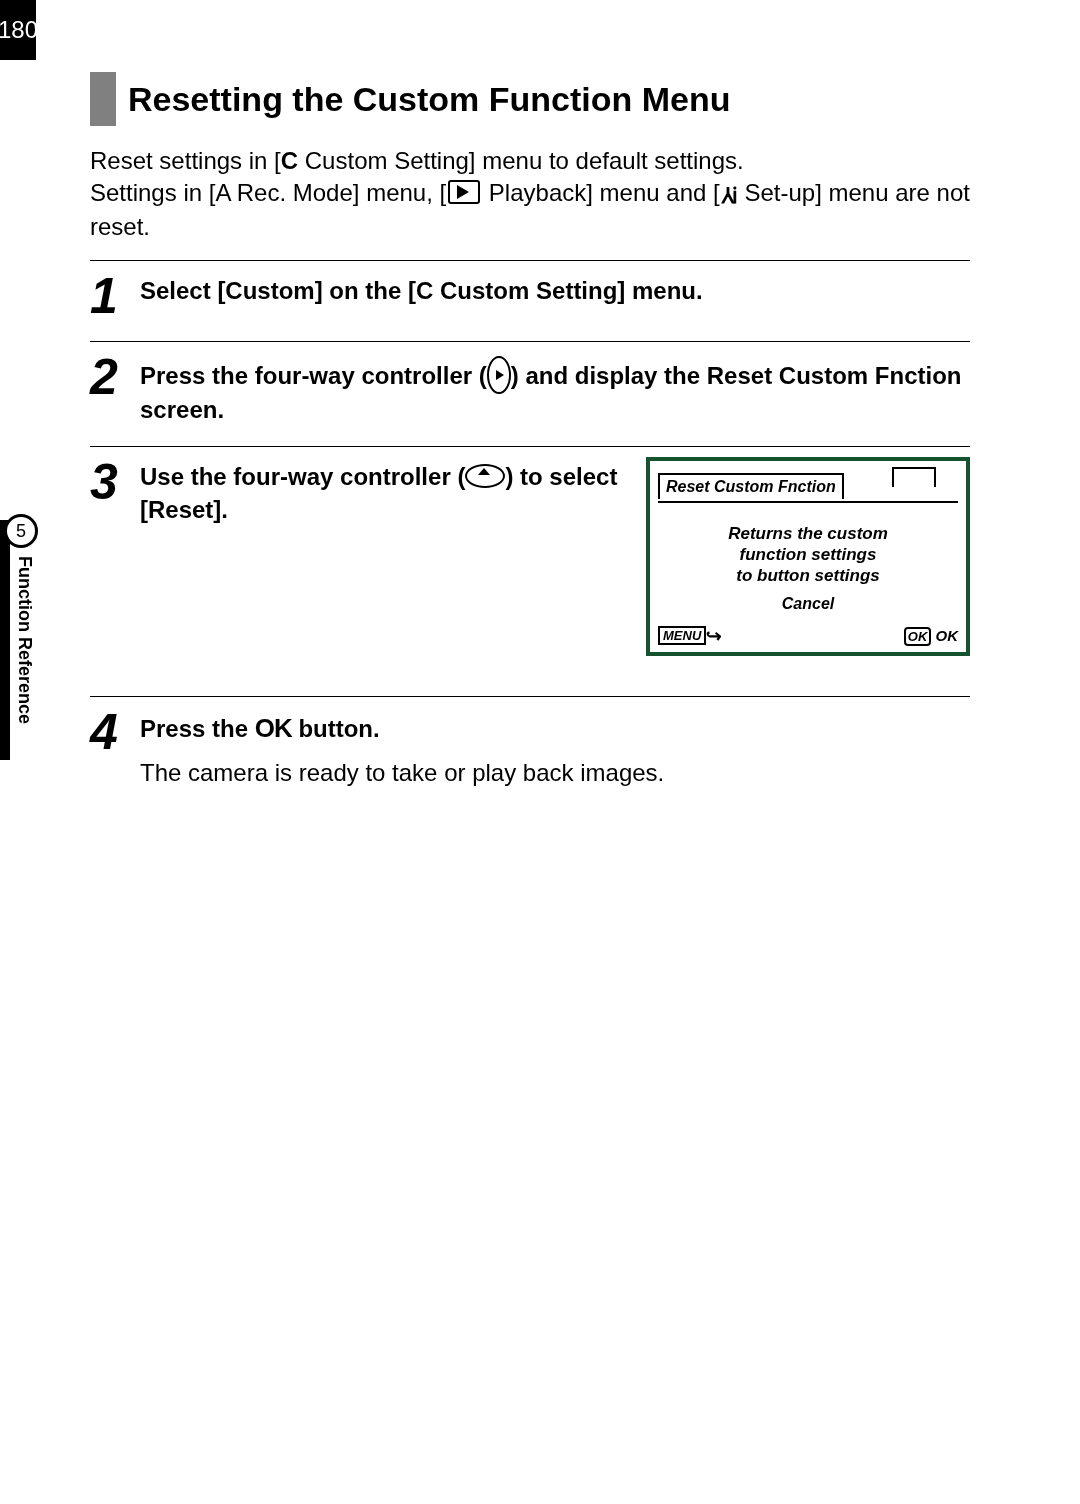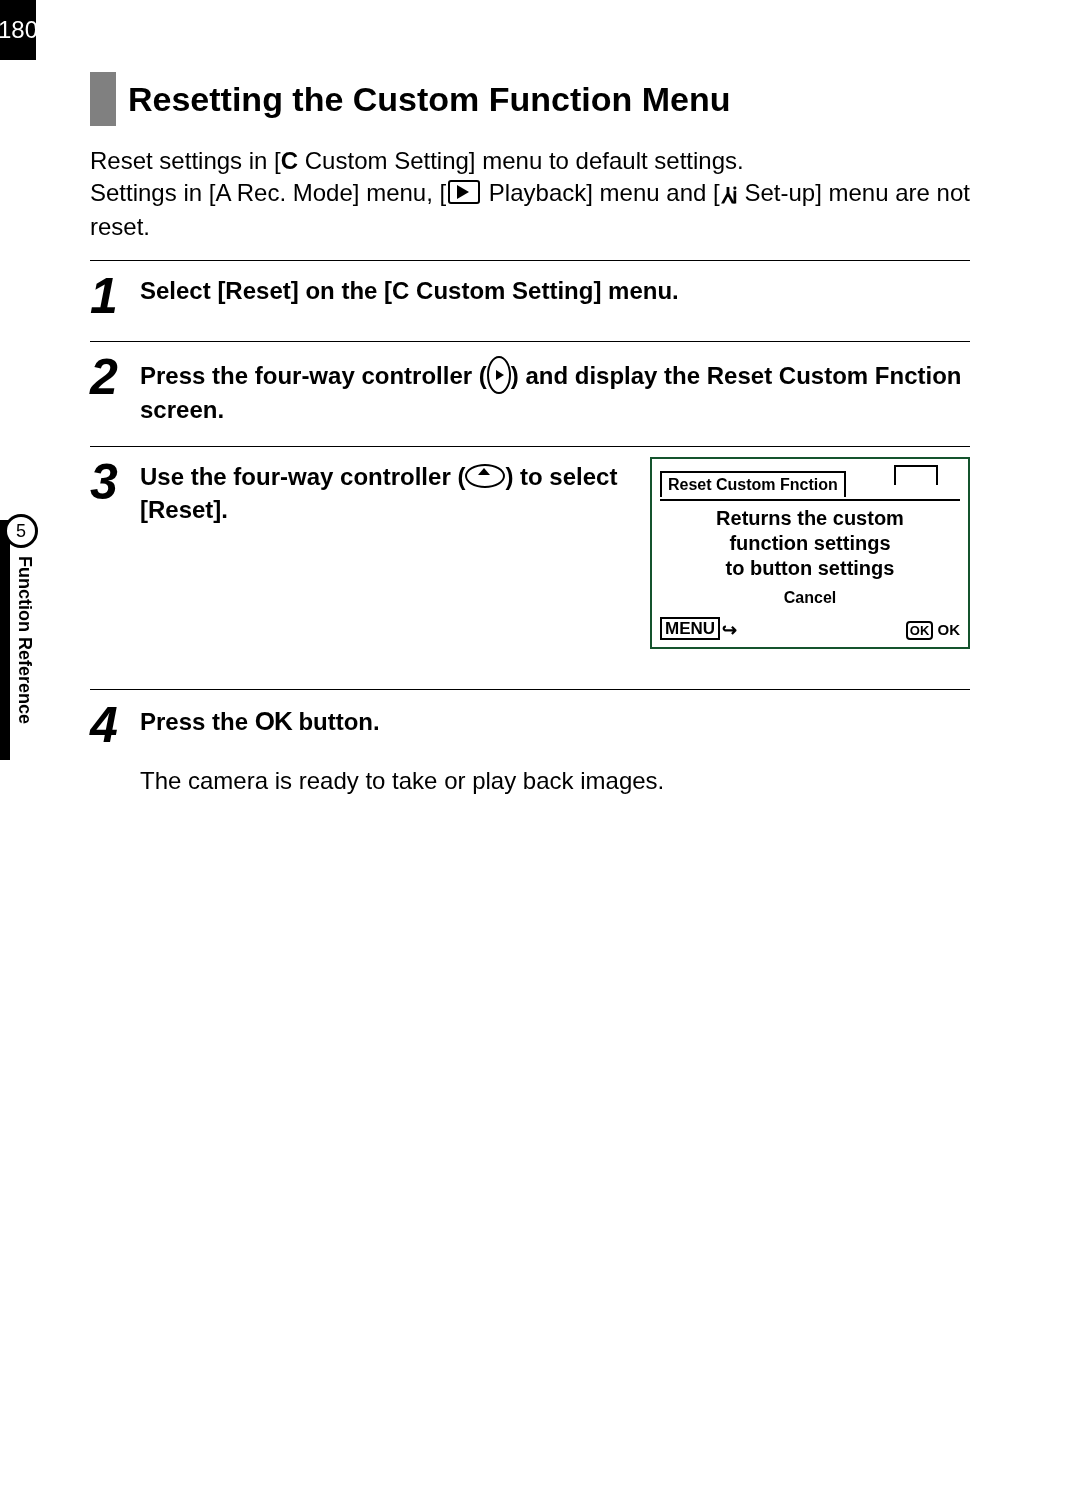--- a/index.html
+++ b/index.html
@@ -105,21 +105,21 @@
     flex-shrink: 0;
   }
   .step-body {
     flex: 1;
     font-size: 24px;
     font-weight: bold;
     line-height: 1.35;
   }
   .step-body .sub {
     font-weight: normal;
-    margin-top: 26px;
+    margin-top: 10px;
   }
   .step3-row {
     display: flex;
     align-items: flex-start;
     gap: 12px;
   }
   .step3-text {
     flex: 1;
   }
   .fourway-up-icon {
@@ -163,27 +163,28 @@
     border-bottom: 5px solid transparent;
   }
   .ok-bold {
     font-weight: bold;
     font-size: 26px;
     letter-spacing: -1px;
   }
   
   .lcd {
     width: 300px;
-    border: 2px solid #14532d;
+    border: 4px solid #14532d;
     padding: 8px 8px 4px 8px;
     font-family: Arial, sans-serif;
     font-weight: bold;
     position: relative;
     margin-top: -4px;
     flex-shrink: 0;
+    font-style: italic;
   }
   .lcd-tab {
     display: inline-block;
     border: 2px solid #000;
     border-bottom: none;
     padding: 1px 6px;
     font-size: 16px;
     position: relative;
     top: -1px;
     background: #fff;
@@ -196,23 +197,23 @@
     height: 18px;
     border: 2px solid #000;
     border-bottom: none;
   }
   .lcd-divider {
     border-top: 2px solid #000;
     margin: -1px -0px 0 -0px;
   }
   .lcd-msg {
     text-align: center;
-    font-size: 20px;
+    font-size: 17px;
     line-height: 1.25;
-    padding: 5px 0 6px 0;
+    padding: 20px 0 6px 0;
   }
   .lcd-reset {
     text-align: center;
     font-size: 17px;
     text-decoration: underline;
     position: relative;
     padding: 0 40px;
   }
   .lcd-reset::before, .lcd-reset::after {
     content: "";
@@ -232,21 +233,21 @@
   .lcd-footer {
     display: flex;
     justify-content: space-between;
     align-items: center;
     font-size: 15px;
     padding-top: 4px;
   }
   .menu-box {
     border: 2px solid #000;
     padding: 0 3px;
-    font-size: 17px;
+    font-size: 13px;
   }
   .ok-box {
     border: 2px solid #000;
     border-radius: 4px;
     padding: 0 2px;
     font-size: 13px;
   }
   .return-arrow {
     display: inline-block;
     font-size: 18px;
@@ -303,21 +304,21 @@
 <div class="intro">
   <span>Reset settings in [</span><b>C</b><span> Custom Setting] menu to default settings.</span><br>
   <span>Settings in [</span><span>A</span><span> Rec. Mode] menu, [</span><span class="playback-icon"></span><span> Playback] menu and [</span><span class="setup-icon">⅄ℹ</span><span> Set-up] menu are not reset.</span>
 </div>
 
 <div class="steps">
 
   <div class="step">
     <div class="step-num">1</div>
     <div class="step-body">
-      <span>Select [Reset] on the [</span><span>C</span><span> Custom Setting] menu.</span>
+      <span>Select [Custom] on the [</span><span>C</span><span> Custom Setting] menu.</span>
     </div>
   </div>
 
   <div class="step">
     <div class="step-num">2</div>
     <div class="step-body">
       <span>Press the four-way controller (</span><span class="fourway-right-icon"></span><span>) and display the Reset Custom Fnction screen.</span>
     </div>
   </div>
 

